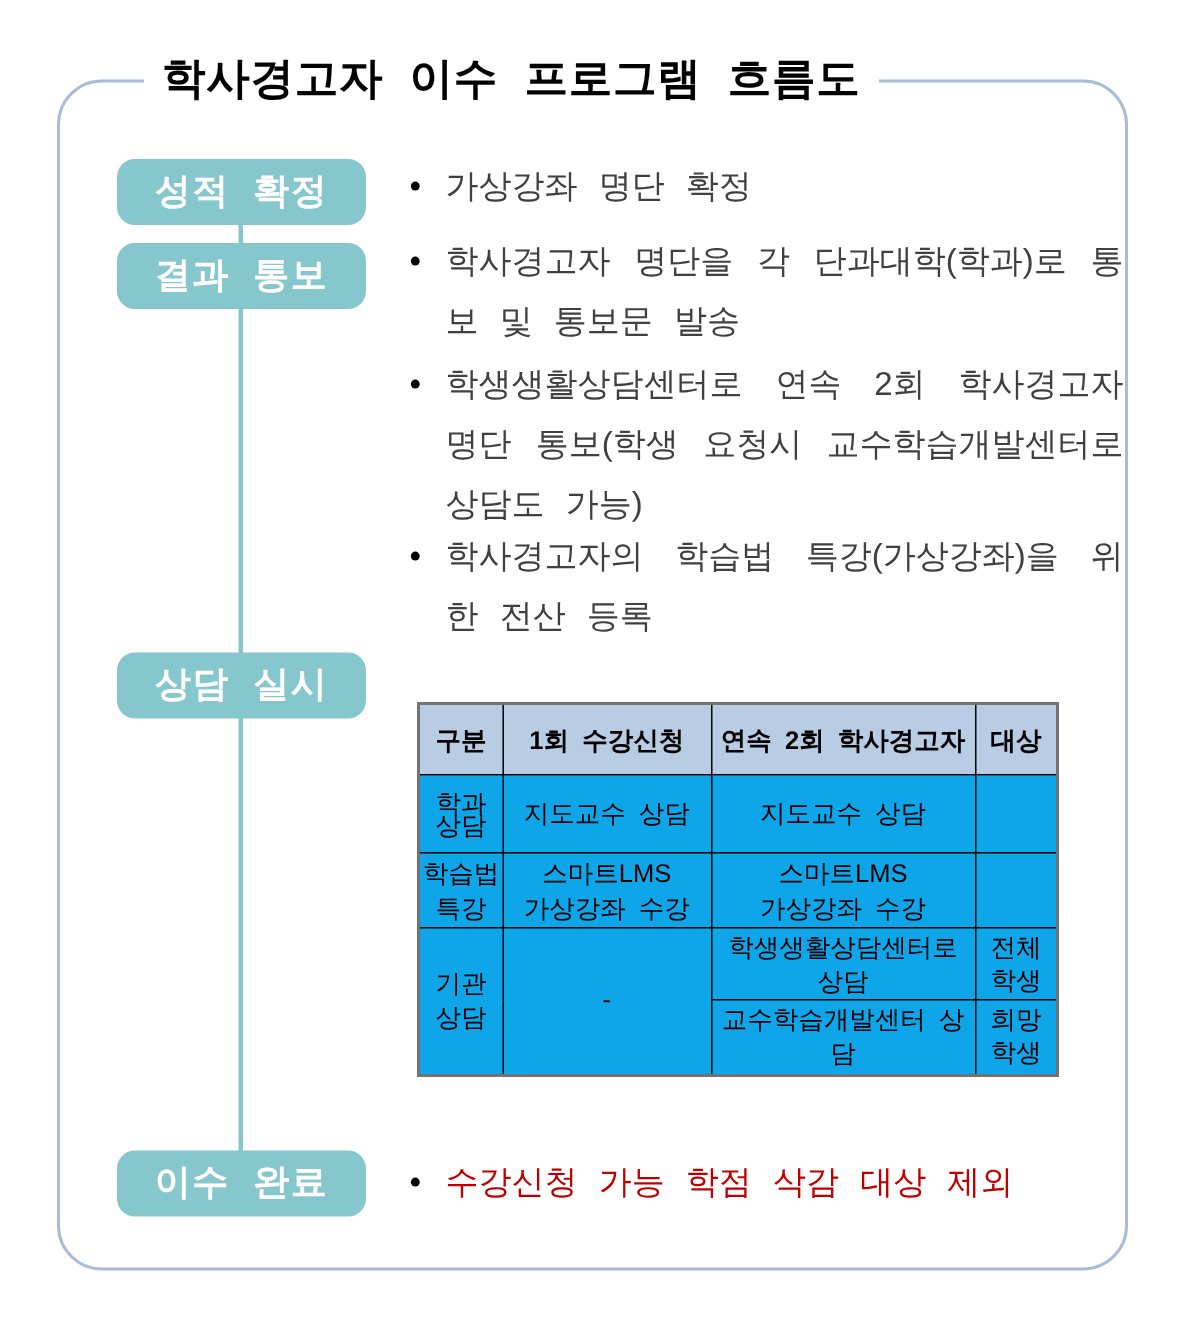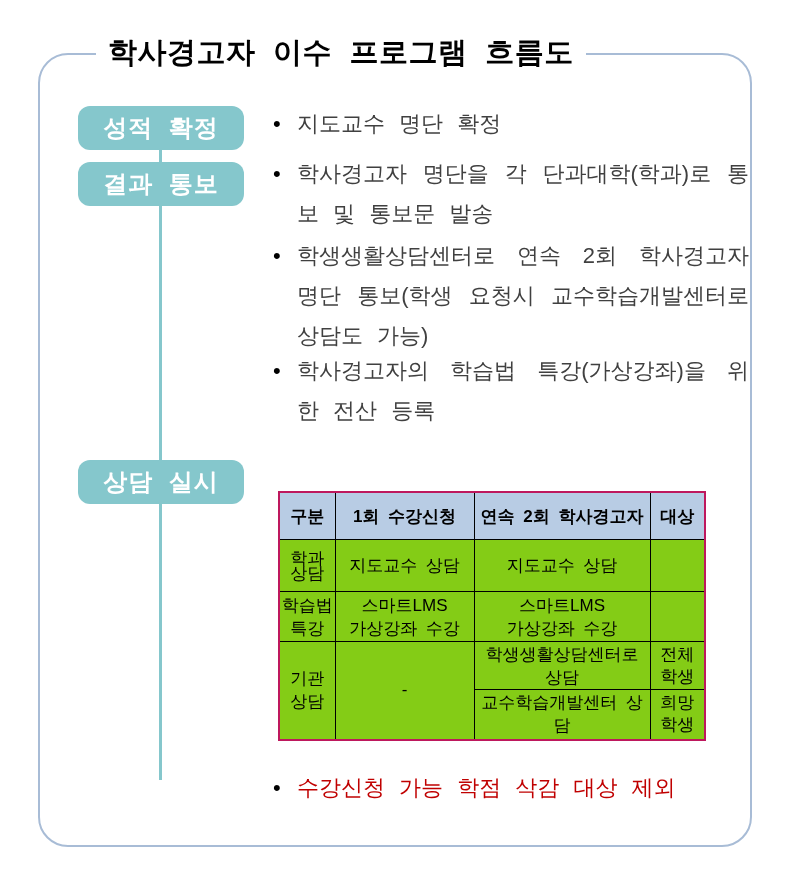--- a/index.html
+++ b/index.html
@@ -17,35 +17,35 @@
 
   
   .vline { position:absolute; left:159px; top:140px; width:3px; height:640px;
            background:#85C7CC; z-index:1; }
 
   
   .step { position:absolute; left:78px; width:166px; height:44px; z-index:2;
           background:#85C7CC; border-radius:12px; color:#fff; font-weight:bold;
           font-size:24px; line-height:44px; text-align:center;
           word-spacing:8px; letter-spacing:1px; }
-  .s1{top:106px} .s2{top:162px} .s3{top:460px} .s4{top:767px}
+  .s1{top:106px} .s2{top:162px} .s3{top:435px} .s4{top:767px}
 
   
   .bullet { position:absolute; left:271px; width:478px; padding-left:26px;
             box-sizing:border-box; font-size:22px; line-height:40px;
             color:#404040; word-spacing:8px; z-index:2; }
   .bullet .marker { position:absolute; left:2px; top:0; color:#000; font-size:22px; }
   .bullet .btext { display:block; text-align:justify; }
   .pb1{top:104px} .pb2{top:154px} .pb3{top:236px} .pb4{top:351px}
   .pbnote{top:768px}
   .pbnote .btext { color:#C00000; text-align:left; white-space:nowrap; }
 
   
-  .ctable { position:absolute; left:278px; top:468px; z-index:2; background:#84cc16;
-            border-collapse:collapse; table-layout:fixed; border:2px solid #be185d;margin-top:23px; }
+  .ctable { position:absolute; left:278px; top:468px; z-index:2; background:#0ea5e9;
+            border-collapse:collapse; table-layout:fixed; border:2px solid #737373; }
   .ctable th, .ctable td { border:1px solid #000; text-align:center;
             vertical-align:middle; padding:0; color:#000; font-size:17px;
             white-space:pre-line; word-spacing:4px; }
   .ctable th { background:#B8CCE4; font-weight:bold; height:46px; white-space:nowrap; }
   tr.r1{height:52px} tr.r2{height:50px} tr.r3{height:48px} tr.r4{height:50px}
   .squish { line-height:15px; }
   .two { line-height:23px; }
   .small { font-size:17px; line-height:22px; }
 </style>
 </head>
@@ -55,24 +55,25 @@
 
   <div class="frame"></div>
 
   <div class="title">학사경고자 이수 프로그램 흐름도</div>
 
   <div class="vline"></div>
 
   <div class="step s1">성적 확정</div>
   <div class="step s2">결과 통보</div>
   <div class="step s3">상담 실시</div>
+  <div class="step s4">이수 완료</div>
 
   <div class="bullet pb1">
     <span class="marker">•</span>
-    <span class="btext">지도교수 명단 확정</span>
+    <span class="btext">가상강좌 명단 확정</span>
   </div>
   <div class="bullet pb2">
     <span class="marker">•</span>
     <span class="btext">학사경고자 명단을 각 단과대학(학과)로 통보 및 통보문 발송</span>
   </div>
   <div class="bullet pb3">
     <span class="marker">•</span>
     <span class="btext">학생생활상담센터로 연속 2회 학사경고자 명단 통보(학생 요청시 교수학습개발센터로 상담도 가능)</span>
   </div>
   <div class="bullet pb4">

